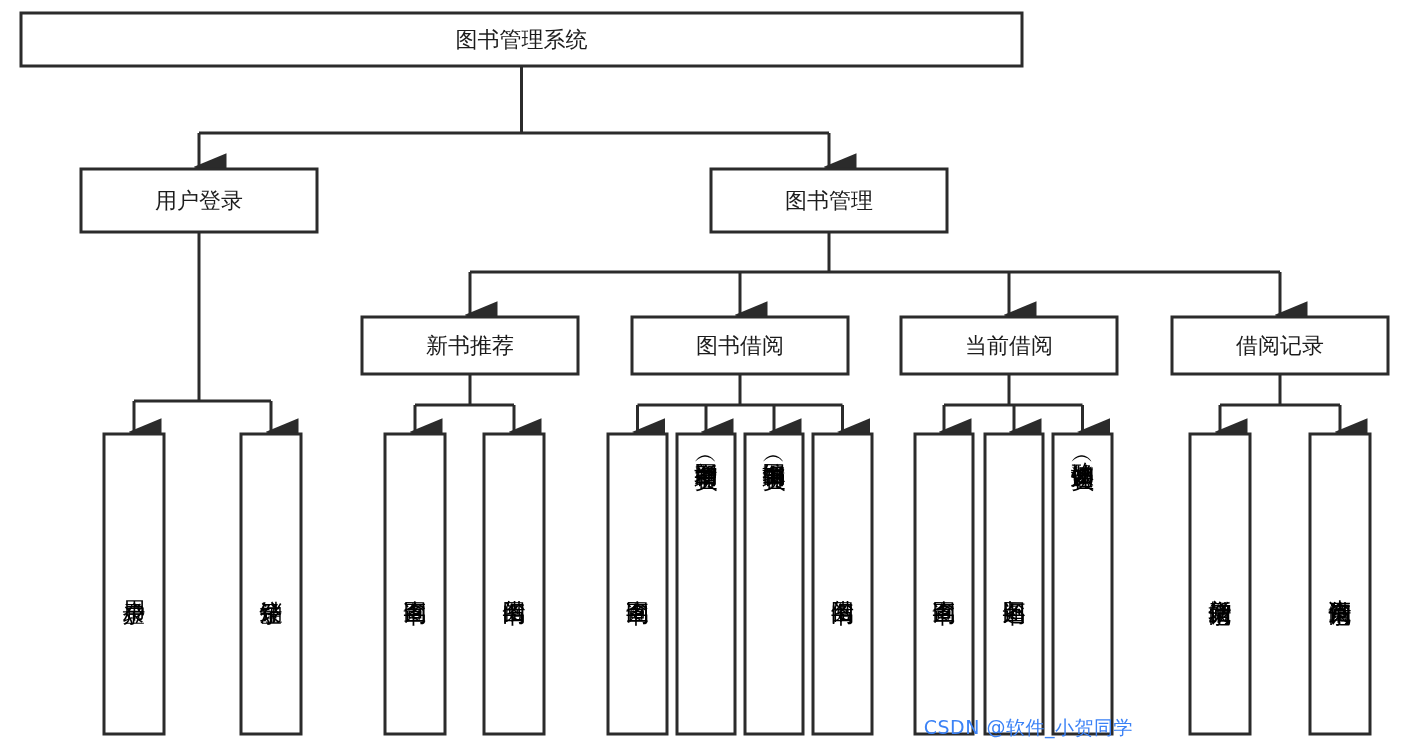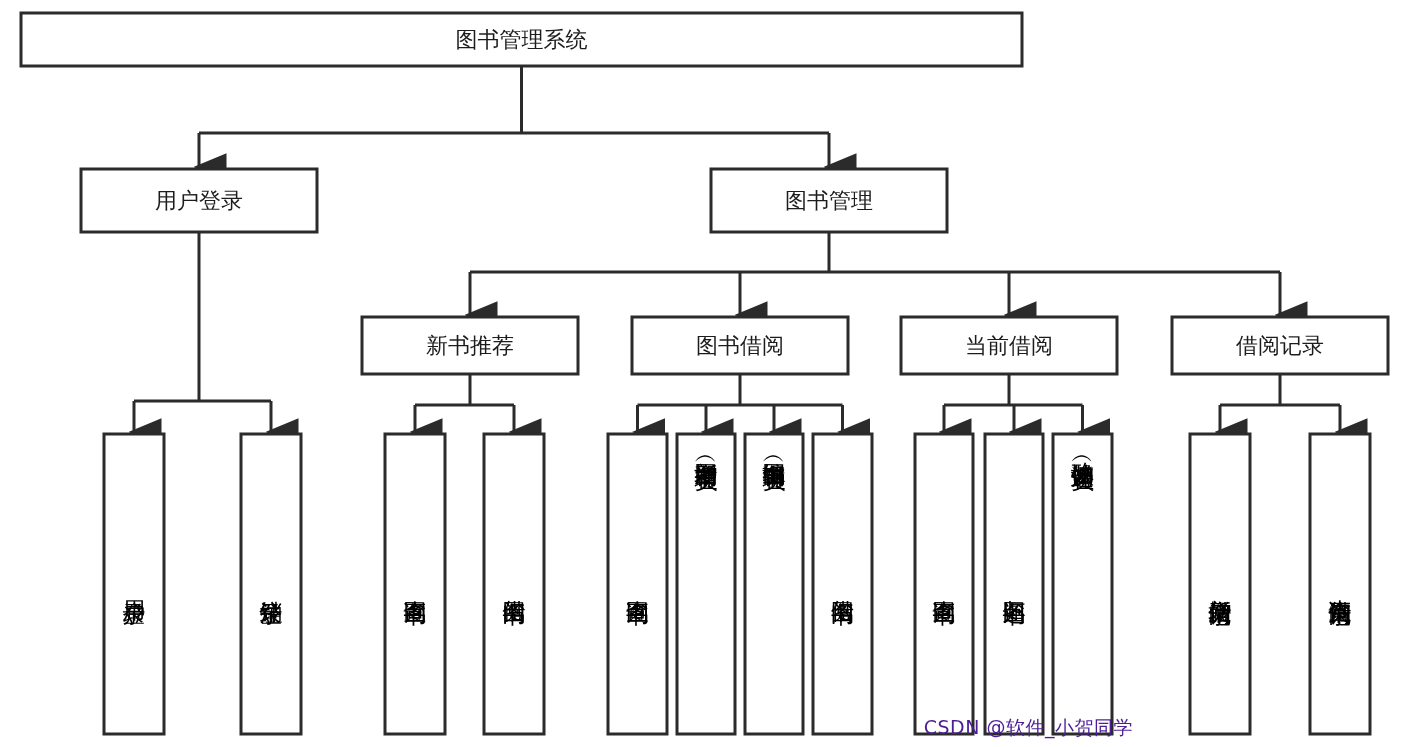--- a/index.html
+++ b/index.html
@@ -28,21 +28,21 @@
     white-space:nowrap;
   }
   .vert-holder{
     position:absolute;display:flex;justify-content:center;
     align-items:flex-start;pointer-events:none;
   }
   .vert-holder.centered{align-items:center;}
   .watermark{
     position:absolute;right:9px;bottom:6px;
     font-family:"DejaVu Sans","Liberation Sans",sans-serif;
-    font-size:19px;color:#4c1d95;white-space:nowrap;
+    font-size:19px;color:#3b82f6;white-space:nowrap;
     letter-spacing:0.5px;
   }
 </style>
 </head>
 <body>
 
 <div id="stage">
 
   <svg id="diagram" viewBox="0 0 1405 747">
     <defs>

